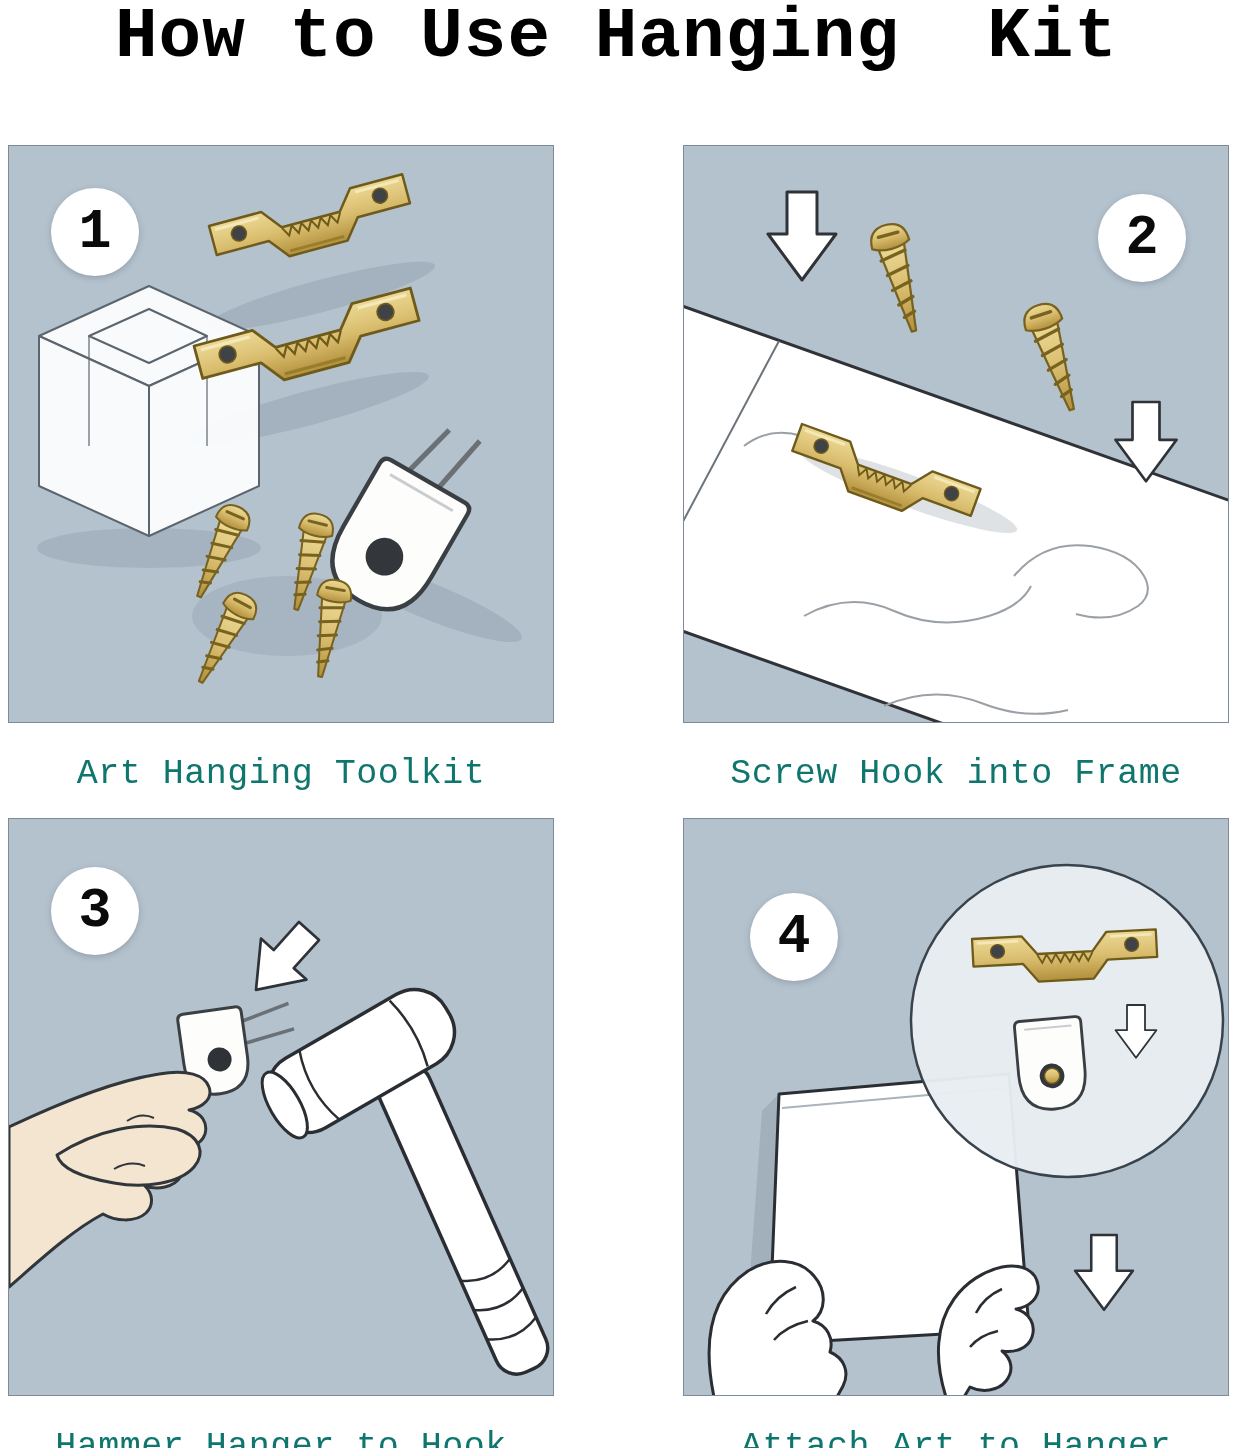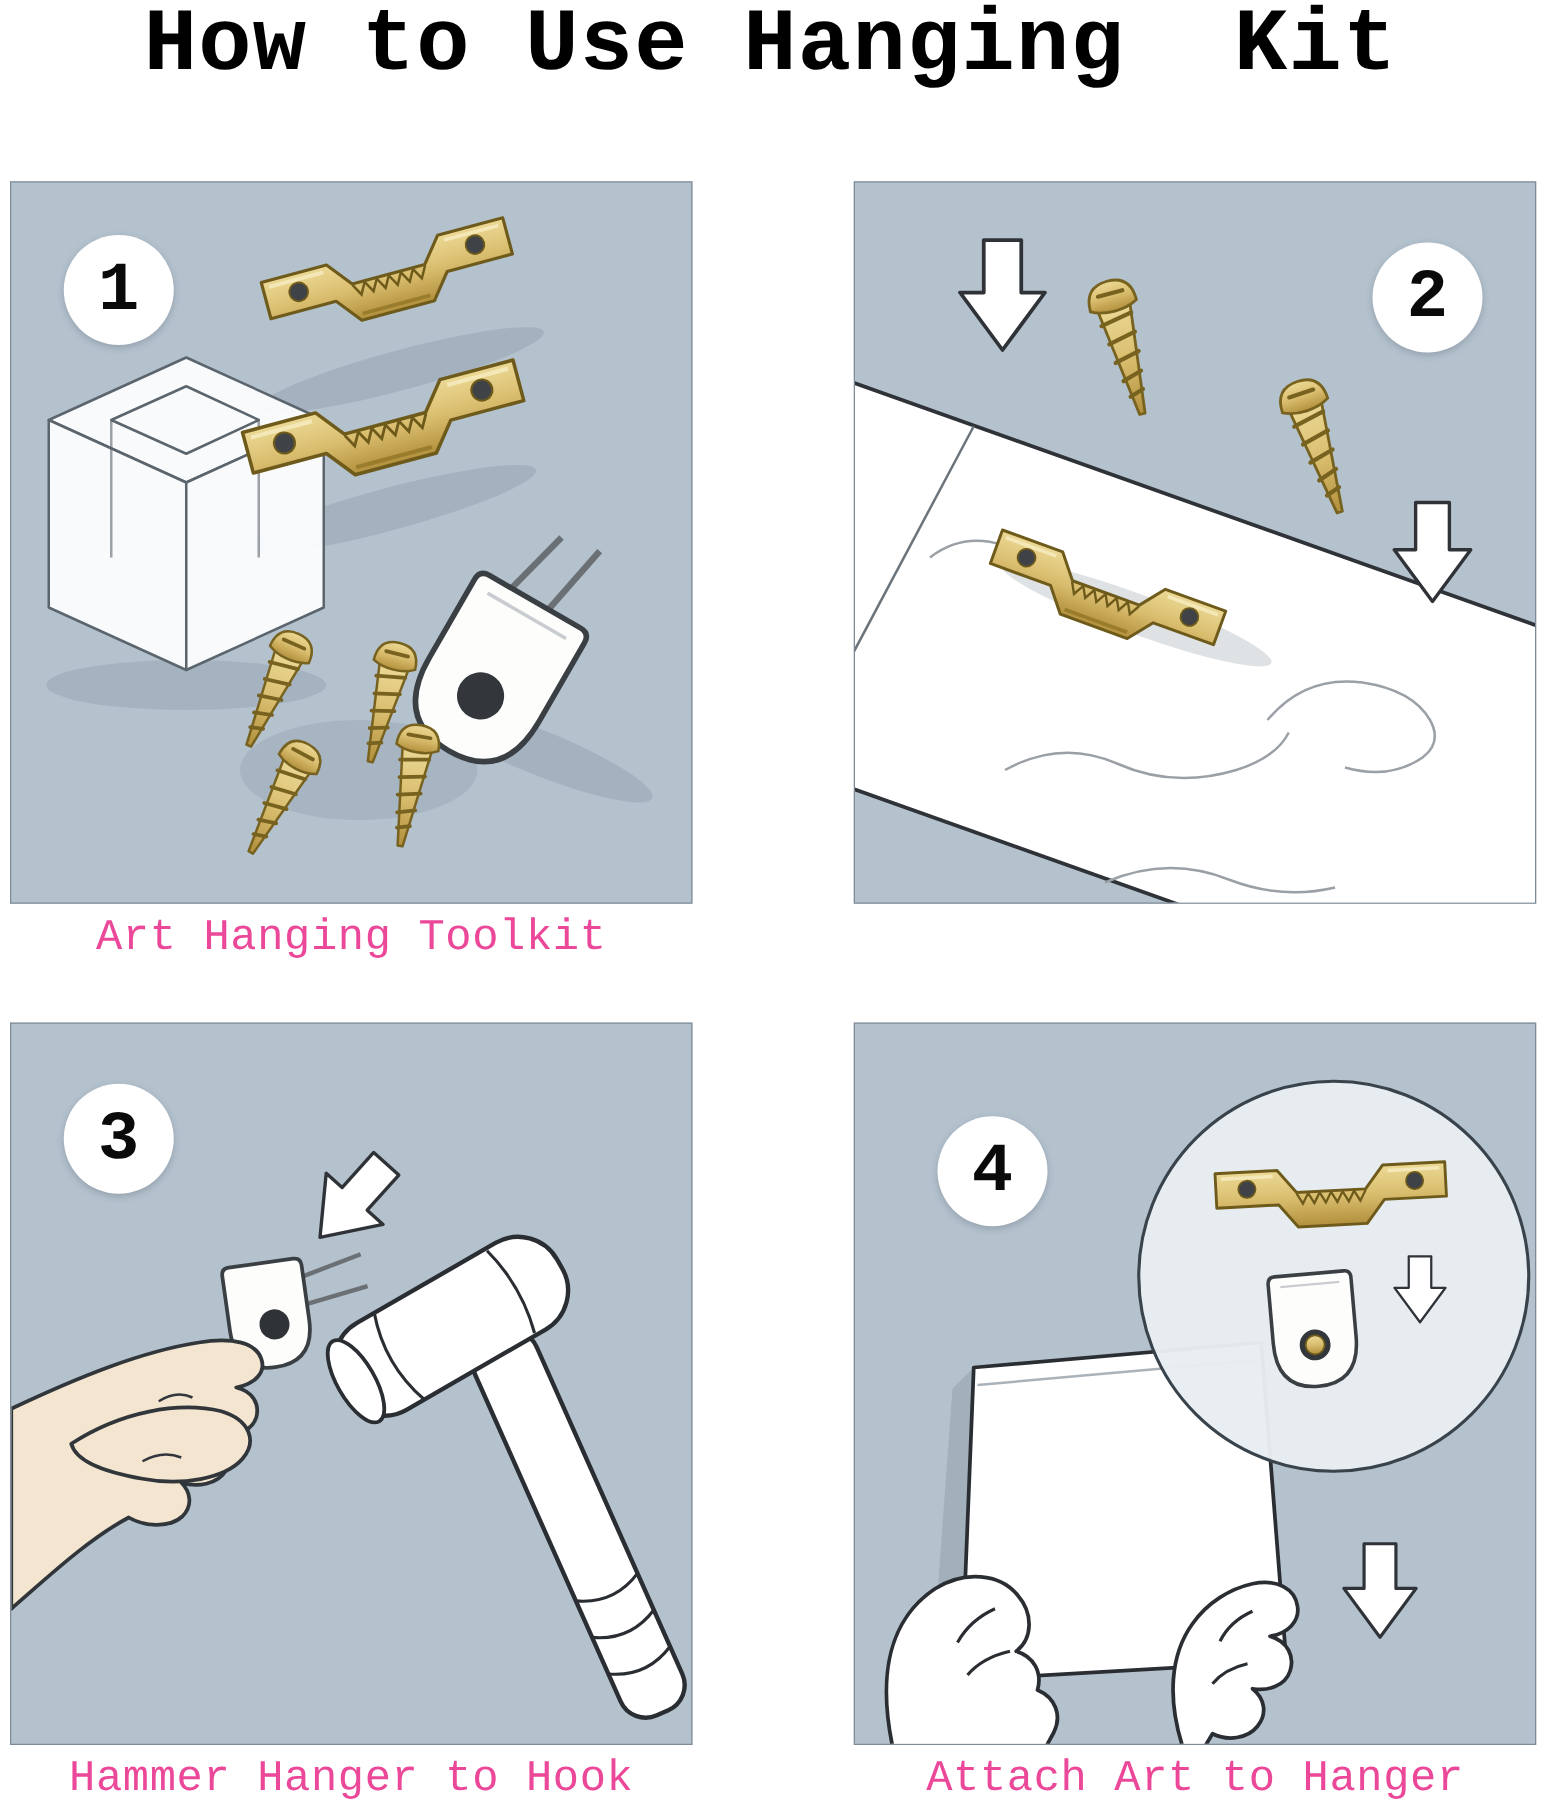--- a/index.html
+++ b/index.html
@@ -30,21 +30,21 @@
     background:#ffffff; display:flex; align-items:center; justify-content:center;
     font-size:55px; font-weight:bold; color:#0a0a0a; z-index:3;
     box-shadow:0 2px 6px rgba(50,60,70,.25);
   }
   .badge.b1 { left:42px; top:42px; }
   .badge.b2 { right:42px; top:48px; }
   .badge.b3 { left:42px; top:48px; }
   .badge.b4 { left:66px; top:74px; }
   .caption {
     position:absolute; width:546px; text-align:center;
-    font-size:35px; color:#ec4899; letter-spacing:0.5px;
+    font-size:35px; color:#0f766e; letter-spacing:0.5px;margin-top:24px;
   }
   .c1 { left:8px;  top:730px; }
   .c2 { left:683px; top:730px; }
   .c3 { left:8px;  top:1403px; }
   .c4 { left:683px; top:1403px;text-align:center; }
 </style>
 </head>
 <body>
 
 <div class="page">
@@ -260,16 +260,17 @@
                  C356,478 346,488 332,490 C346,494 352,506 348,518 C344,530 330,534 318,532
                  C328,540 330,552 322,562 C314,572 298,574 286,568 L280,578 Z"></path>
         <path d="M318,470 q-18,8 -26,24 M314,512 q-18,4 -28,16" fill="none" stroke-width="2.5"></path>
       </g>
 
       <use href="#arr4" transform="translate(420,416) scale(0.85)"></use>
     </svg>
   </section>
 
   <div class="caption c1">Art Hanging Toolkit</div>
+  <div class="caption c2">Screw Hook into Frame</div>
   <div class="caption c3">Hammer Hanger to Hook</div>
   <div class="caption c4">Attach Art to Hanger</div>
 
 </div>
 
 </body></html>

